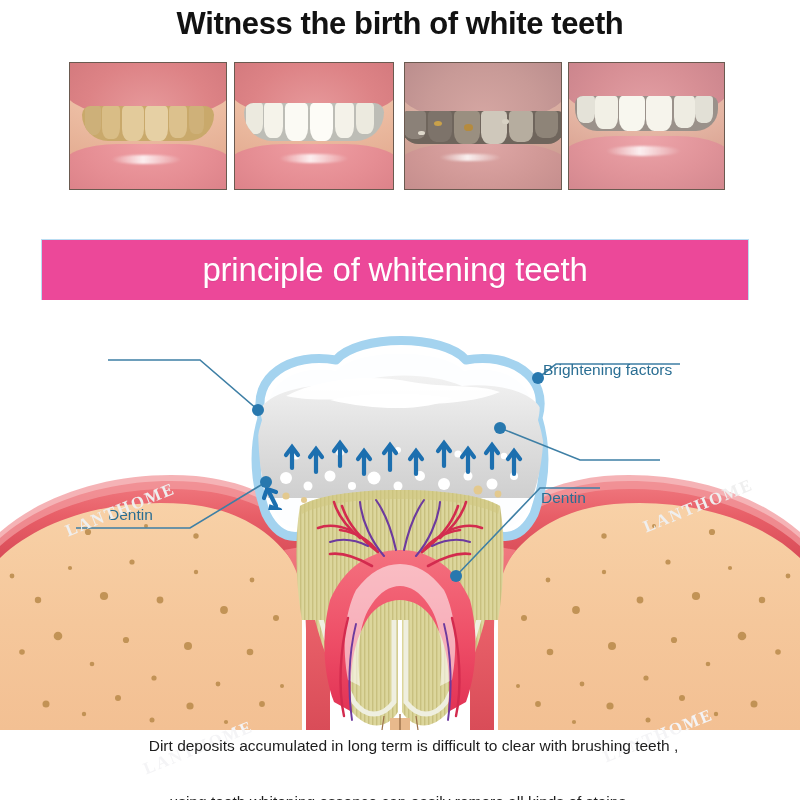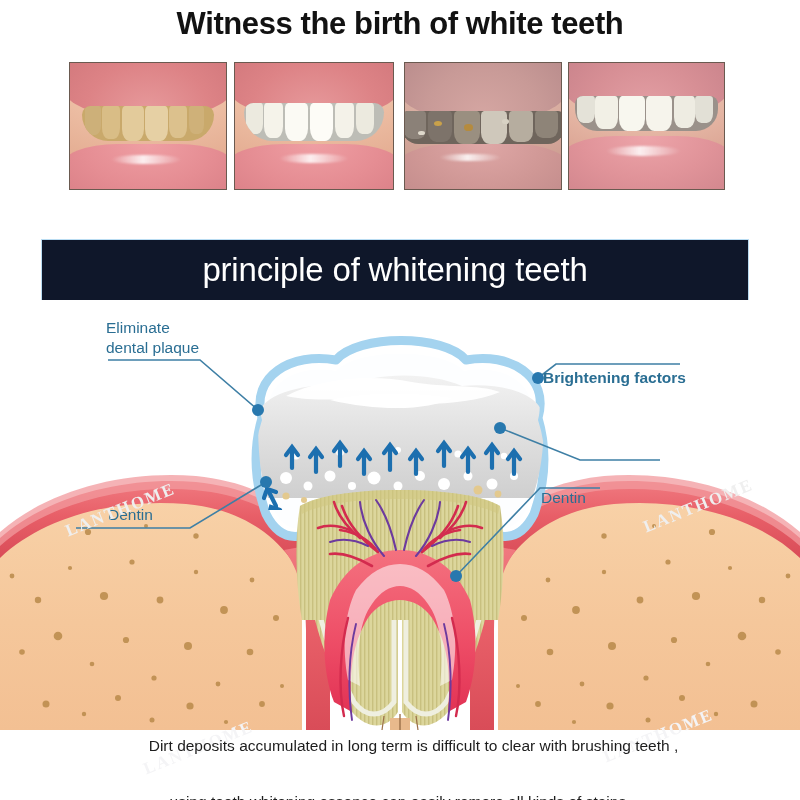--- a/index.html
+++ b/index.html
@@ -73,21 +73,21 @@
     border-radius: 50%;
     filter: blur(1px);
   }
   .speck { position: absolute; border-radius: 50%; }
 
   
   .banner {
     position: absolute;
     left: 42px; top: 240px;
     width: 706px; height: 60px;
-    background: #0f172a;
+    background: #ec4899;
     box-shadow: 0 0 0 1px rgba(173,214,240,.85);
   }
   .banner-title {
     position: absolute; inset: 0;
     display: flex; align-items: center; justify-content: center;
     color: #ffffff;
     font-size: 33px;
     font-weight: 400;
     letter-spacing: -0.2px;
     font-family: "Liberation Sans", sans-serif;
@@ -521,23 +521,21 @@
         <circle cx="258" cy="110" r="6"></circle>
         <circle cx="538" cy="78" r="6"></circle>
         <circle cx="500" cy="128" r="6"></circle>
         <circle cx="456" cy="276" r="6"></circle>
         <circle cx="266" cy="182" r="6"></circle>
       </g>
     </svg>
 
   </div>
 
-  <div class="lbl two" style="left:106px; top:318px;">Eliminate
-dental plaque</div>
-  <div class="lbl" style="left:543px; top:368px;font-weight:bold;">Brightening factors</div>
+  <div class="lbl" style="left:543px; top:360px;">Brightening factors</div>
   <div class="lbl" style="left:541px; top:488px;">Dentin</div>
   <div class="lbl" style="left:108px; top:505px;">Dentin</div>
 
   <div class="wm" style="left:62px;  top:500px;">LANTHOME</div>
   <div class="wm" style="left:640px; top:496px;">LANTHOME</div>
   <div class="wm" style="left:140px; top:738px; color:#f4f4f6;">LANTHOME</div>
   <div class="wm" style="left:600px; top:726px; color:#f4f4f6;">LANTHOME</div>
 
   <div class="caption">
     <span class="l1">Dirt deposits accumulated in long term is difficult  to clear with brushing teeth ,</span>

